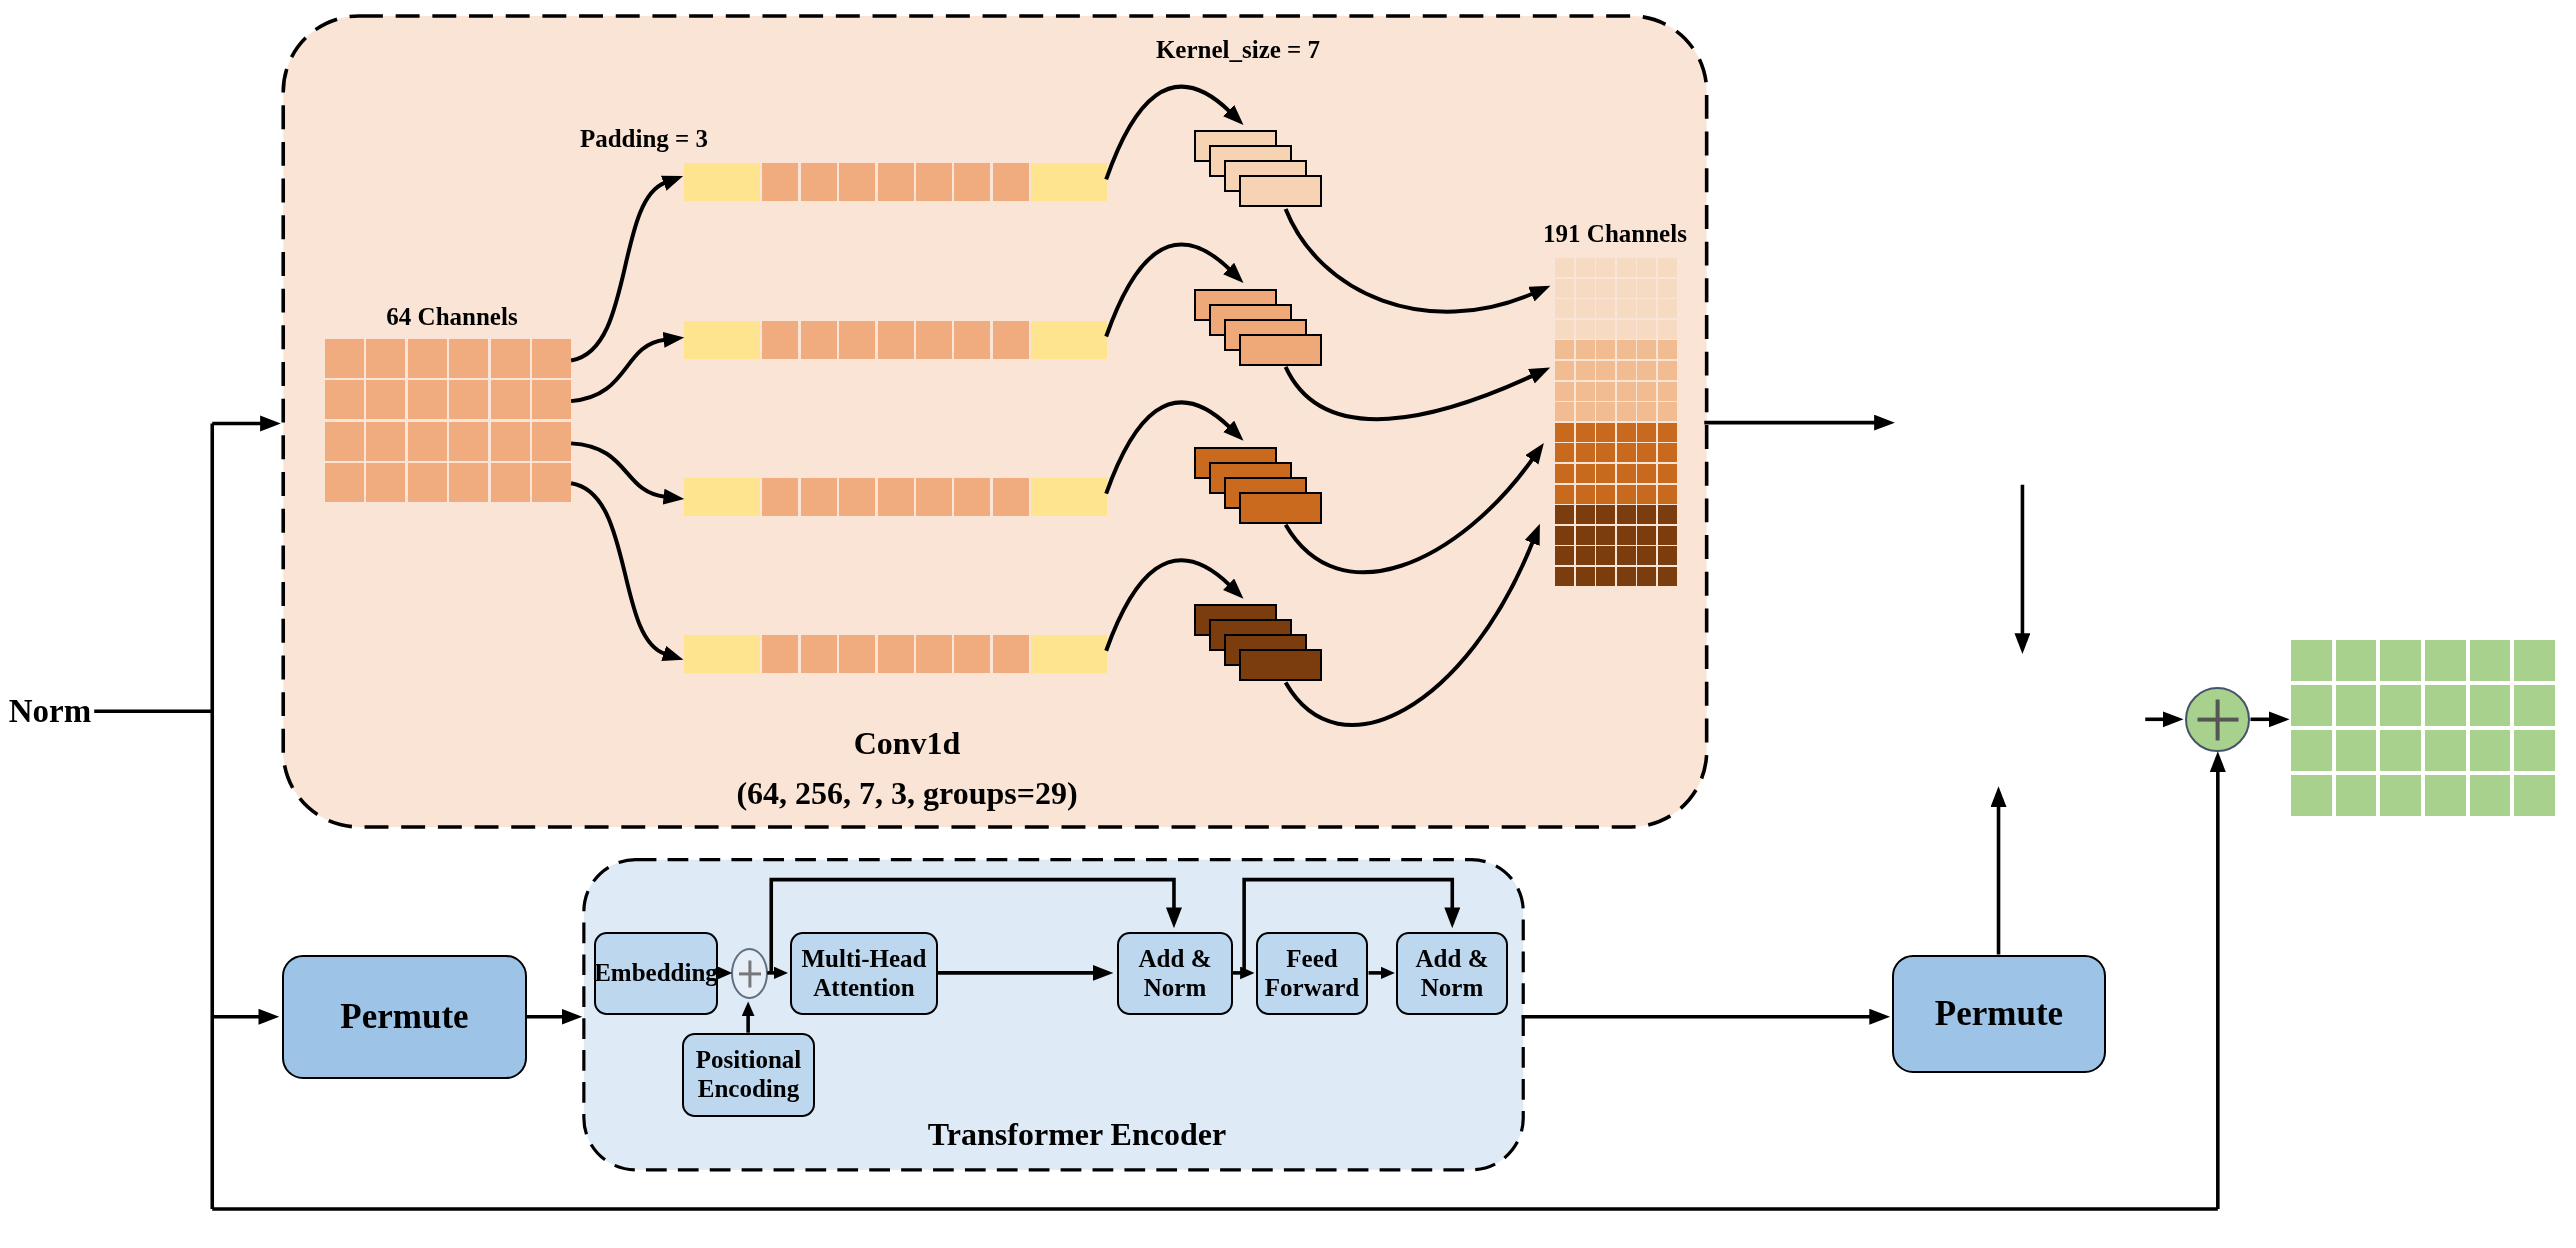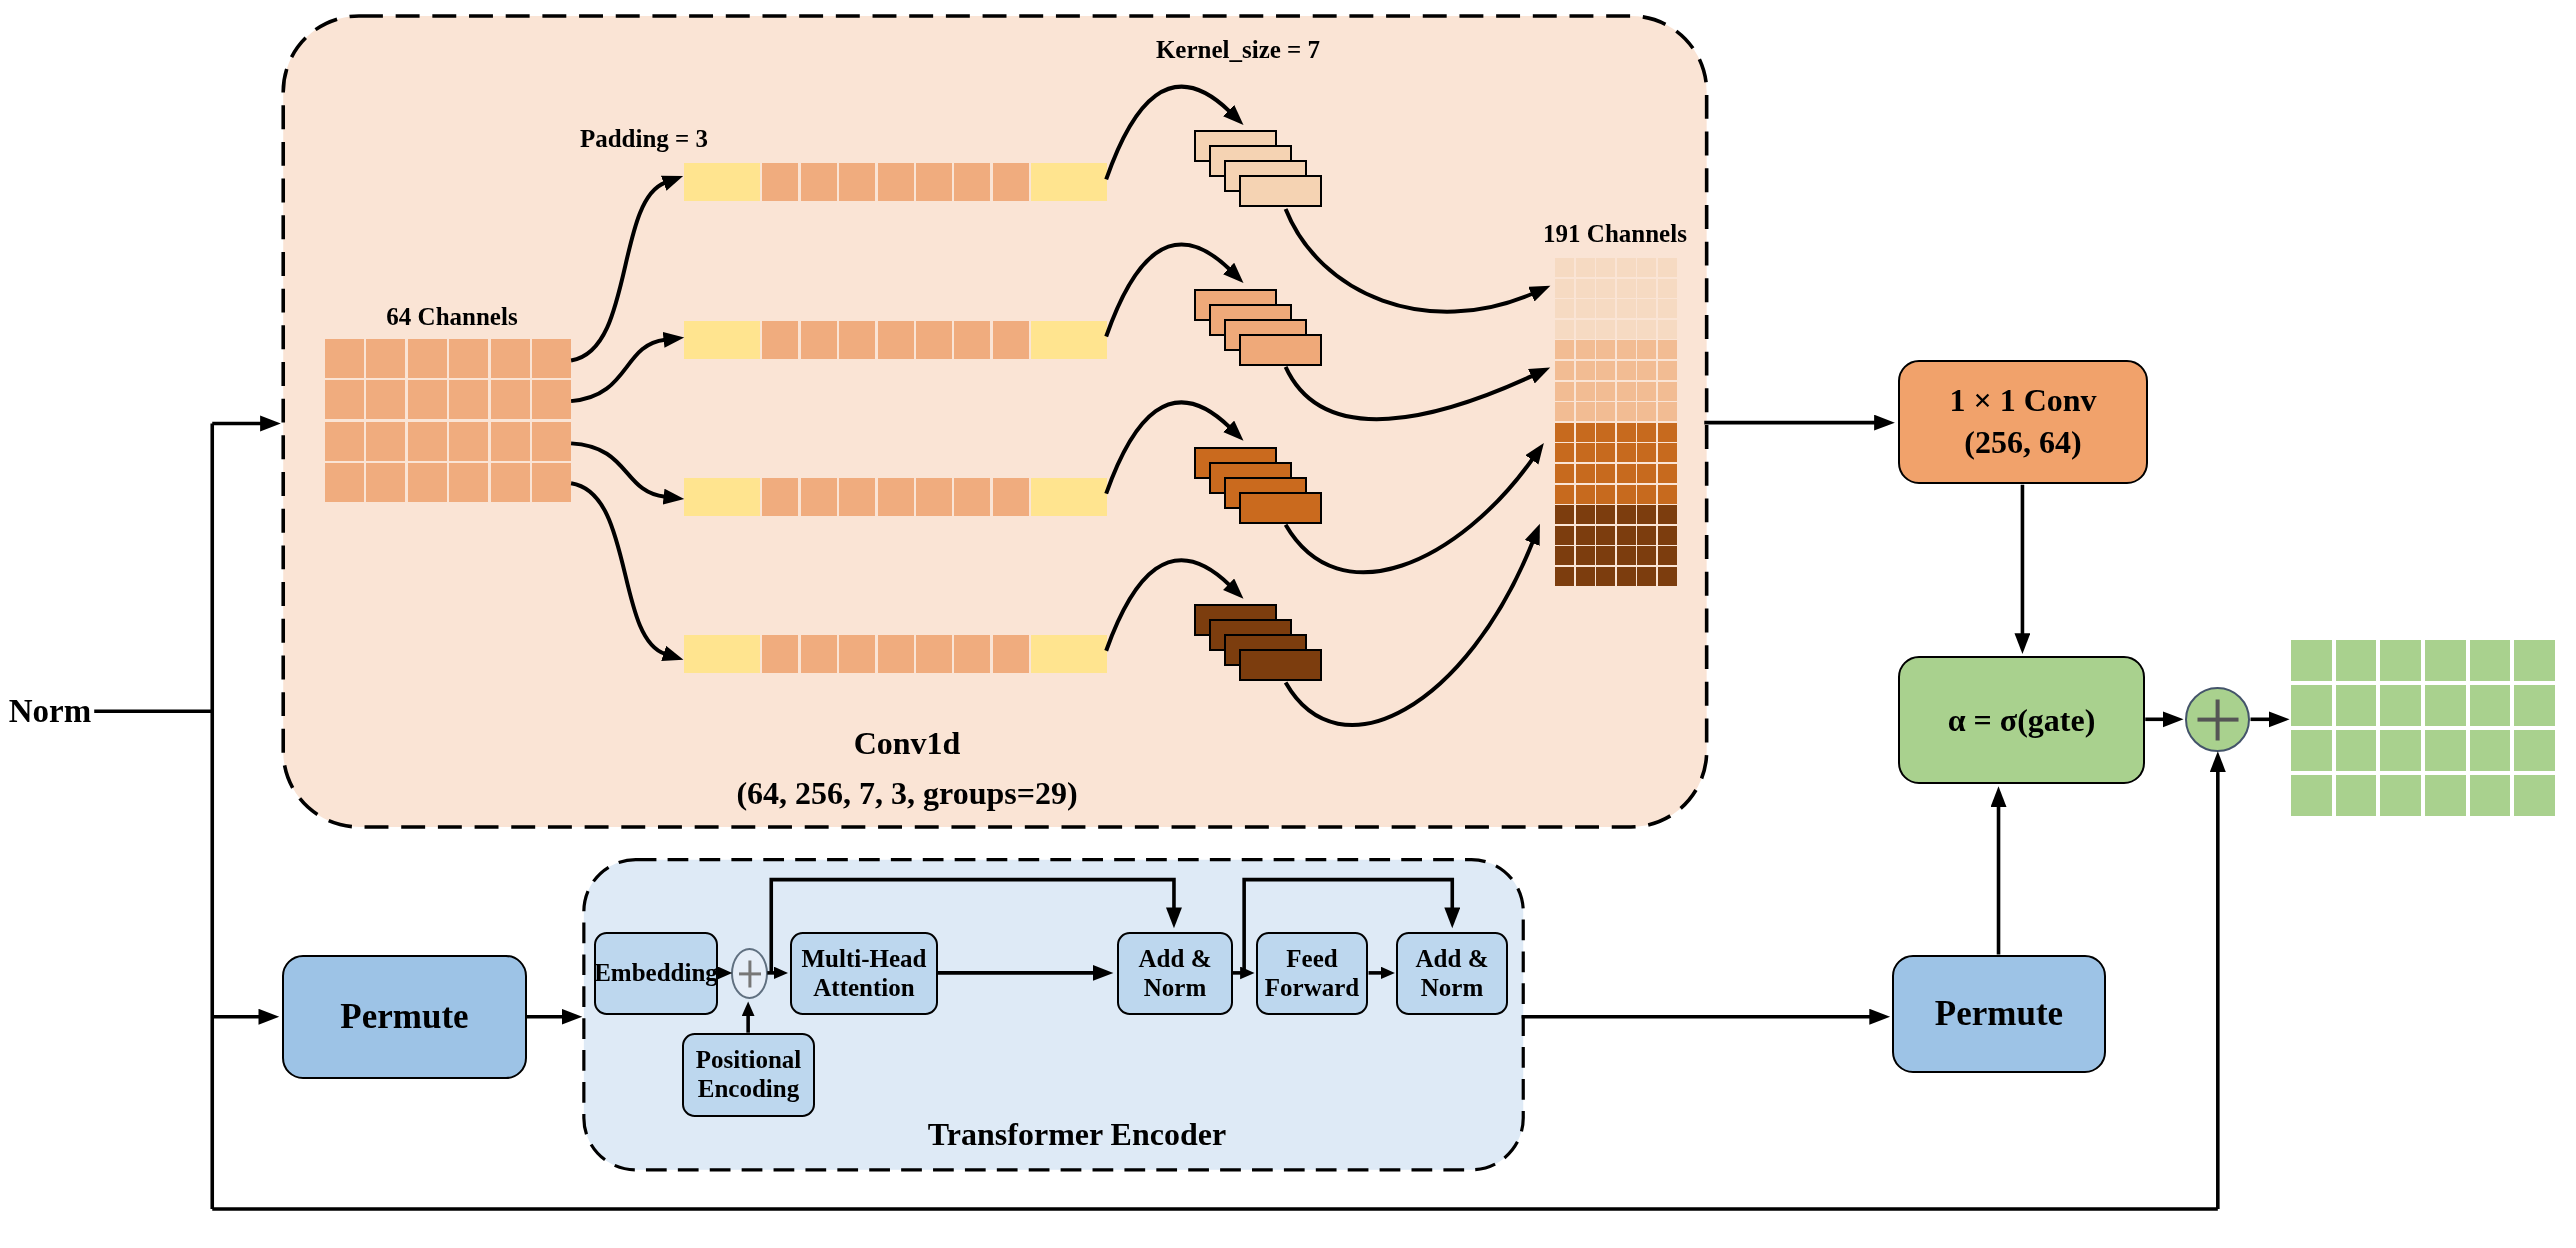--- a/index.html
+++ b/index.html
@@ -293,28 +293,21 @@
         <div class="row" style="margin-bottom: 0px;">
           <div class="cell" style="width: 19px; height: 19px; margin-right: 1.6px; background: rgb(124, 61, 14);"></div>
           <div class="cell" style="width: 19px; height: 19px; margin-right: 1.6px; background: rgb(124, 61, 14);"></div>
           <div class="cell" style="width: 19px; height: 19px; margin-right: 1.6px; background: rgb(124, 61, 14);"></div>
           <div class="cell" style="width: 19px; height: 19px; margin-right: 1.6px; background: rgb(124, 61, 14);"></div>
           <div class="cell" style="width: 19px; height: 19px; margin-right: 1.6px; background: rgb(124, 61, 14);"></div>
           <div class="cell" style="width: 19px; height: 19px; margin-right: 0px; background: rgb(124, 61, 14);"></div>
         </div>
       </div>
 
-    <div class="node rounded orange" style="left:1898px;top:360px;width:250px;height:124px;">
-      <span>1 × 1 Conv</span>
-      <span>(256, 64)</span>
-    </div>
-
-    <div class="node rounded greenbox" style="left:1898px;top:656px;width:247px;height:128px;">
-      <span>α = σ(gate)</span>
-    </div>
+
 
     <div class="plus-circle" style="left:2185px;top:687px;width:65px;height:65px;border:2.4px solid var(--plusBorder);background:var(--green);">
       <div class="h" style="width:41px;height:4.8px;"></div>
       <div class="v" style="width:4.8px;height:41px;"></div>
     </div>
 
     <div class="grid" style="left: 2291px; top: 640px; width: 264px; height: 175px;">
         <div class="row" style="margin-bottom: 4px;">
           <div class="cell" style="width: 41px; height: 41px; margin-right: 4px; background: rgb(169, 209, 142);"></div>
           <div class="cell" style="width: 41px; height: 41px; margin-right: 4px; background: rgb(169, 209, 142);"></div>

